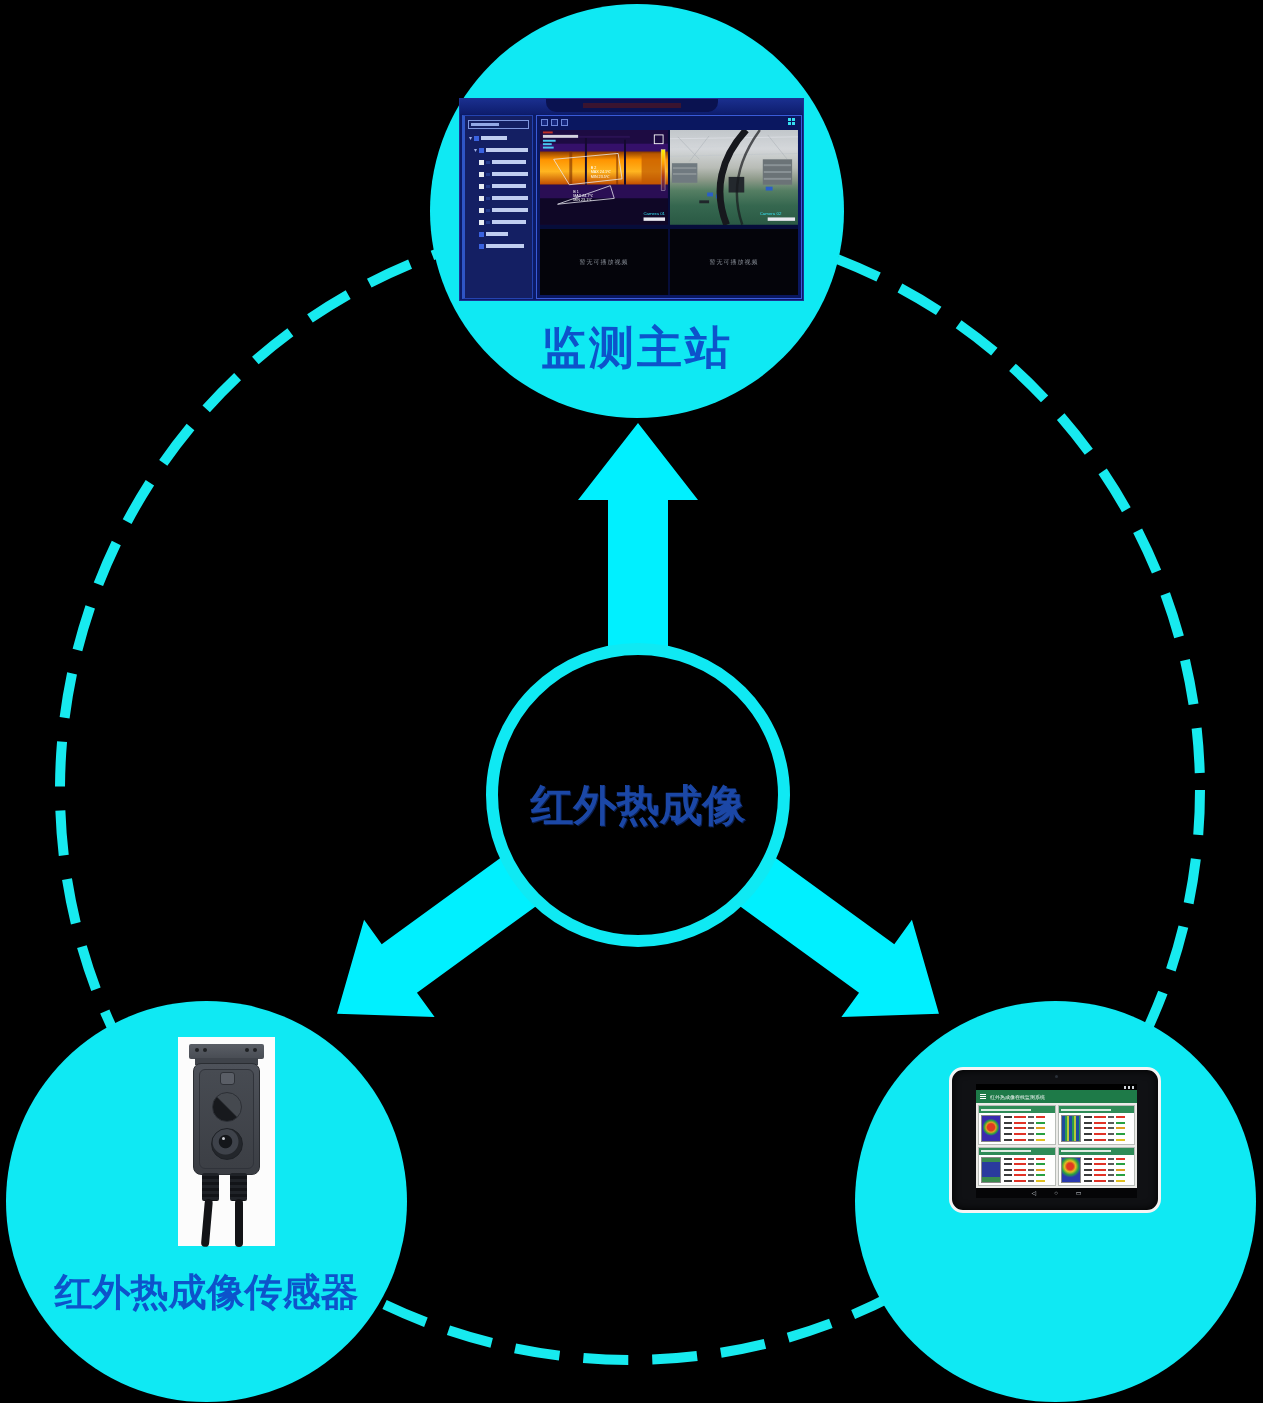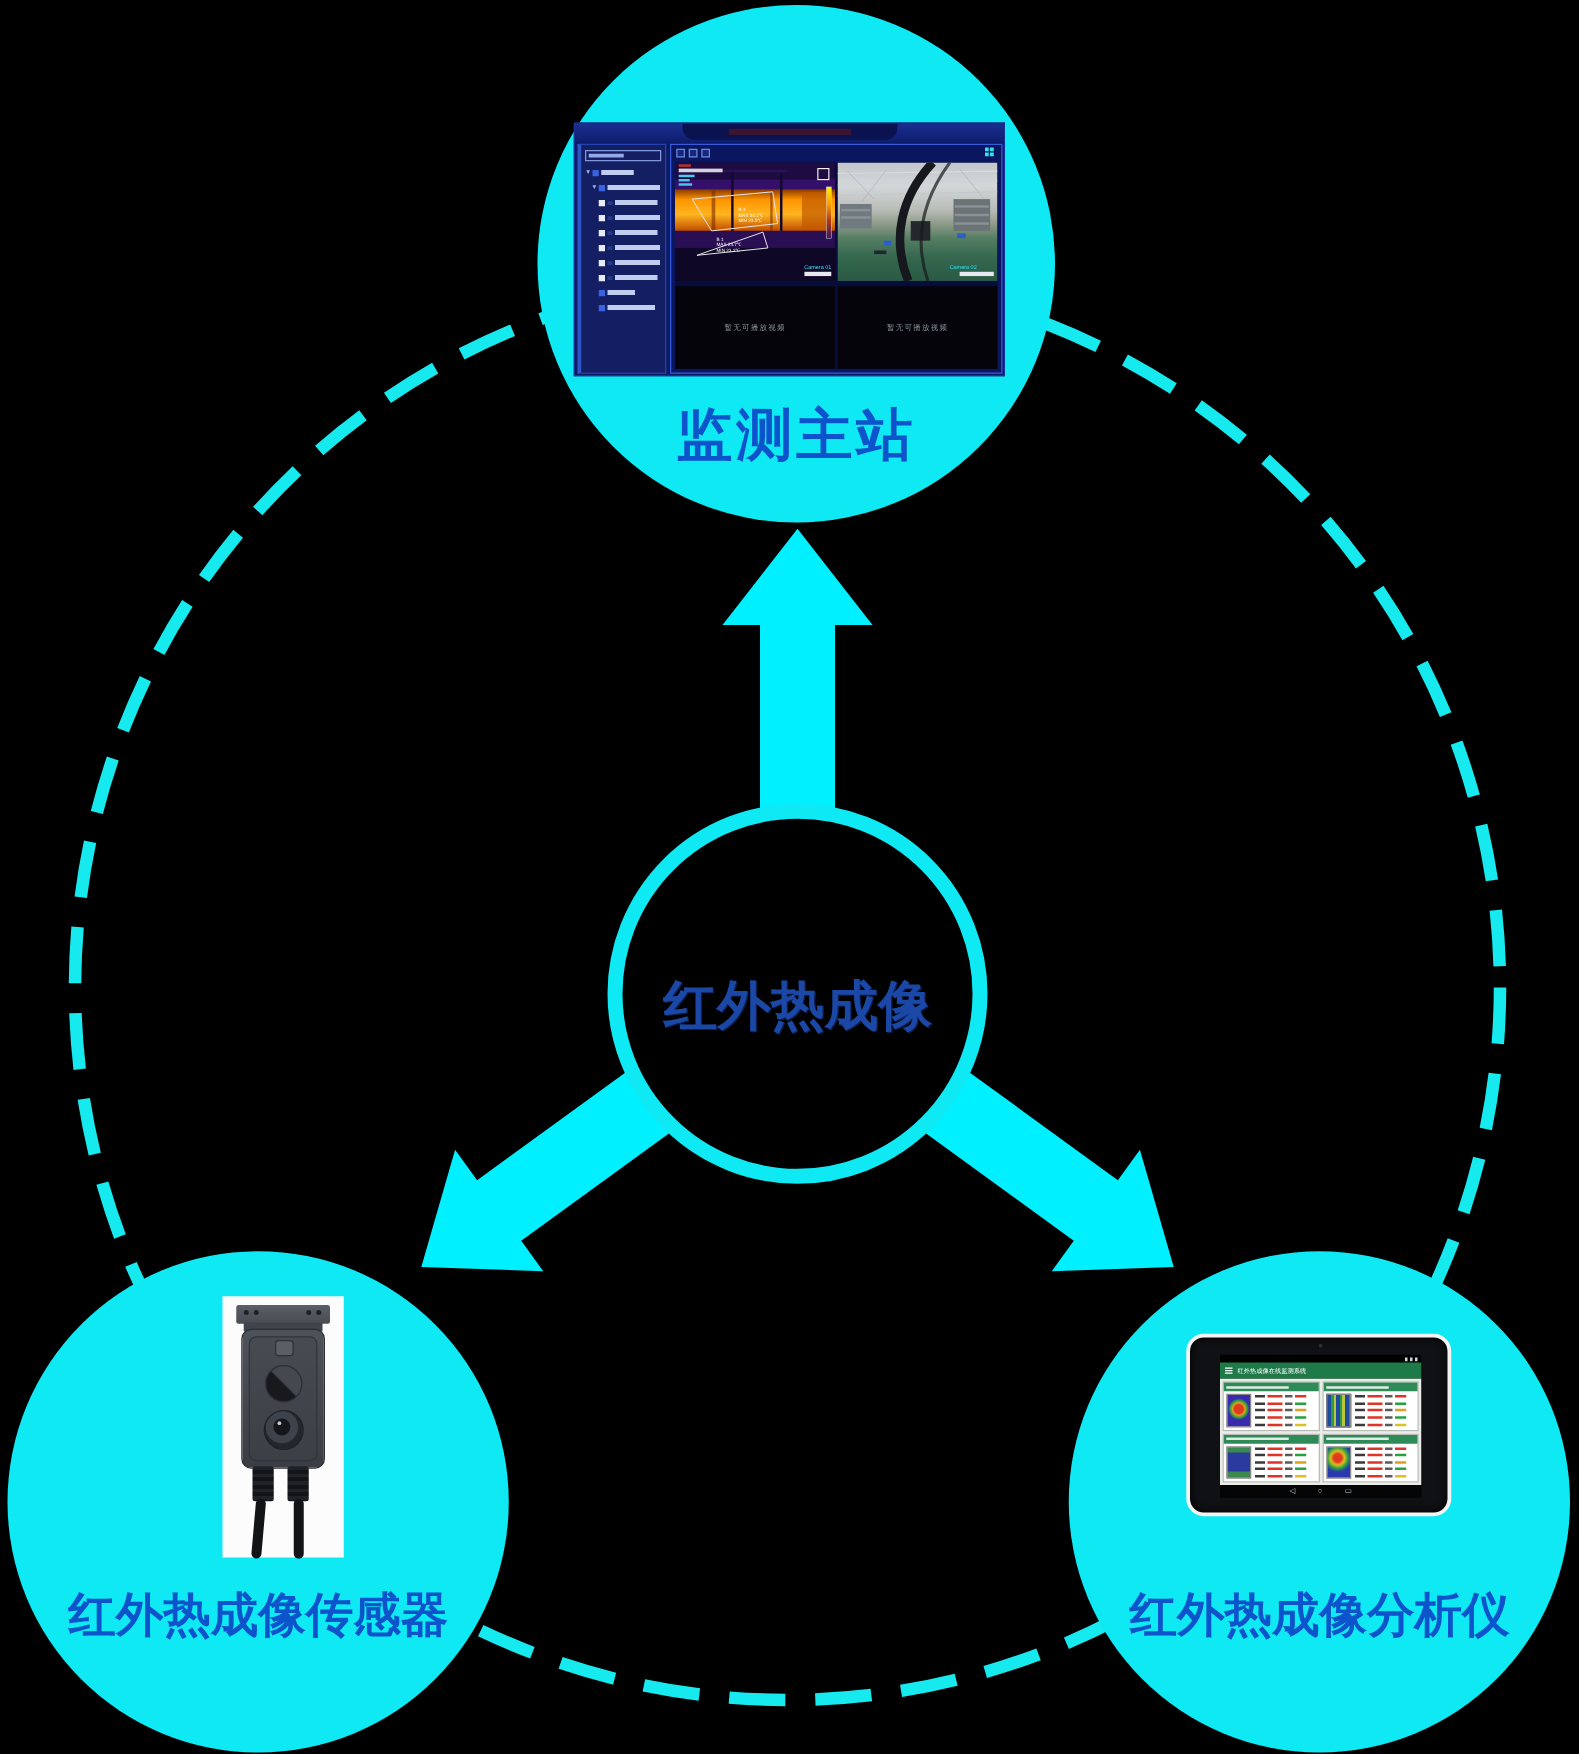--- a/index.html
+++ b/index.html
@@ -511,21 +511,20 @@
               </div>
             </div>
           </div>
         <div class="t-nav">
           <span>◁</span>
           <span>○</span>
           <span>▭</span>
         </div>
       </div>
     </div>
-    <div class="node-label label-analyzer">红外热成像分析仪</div>
   </div>
 
   <svg class="layer" width="1263" height="1403">
     <polygon points="608,662 608,500 578,500 638,423 698,500 668,500 668,662" fill="#00F0FF"></polygon>
     <g transform="rotate(234 638 795)">
       <polygon points="608,662 608,500 578,500 638,423 698,500 668,500 668,662" fill="#00F0FF"></polygon>
     </g>
     <g transform="rotate(126 638 795)">
       <polygon points="608,662 608,500 578,500 638,423 698,500 668,500 668,662" fill="#00F0FF"></polygon>
     </g>

